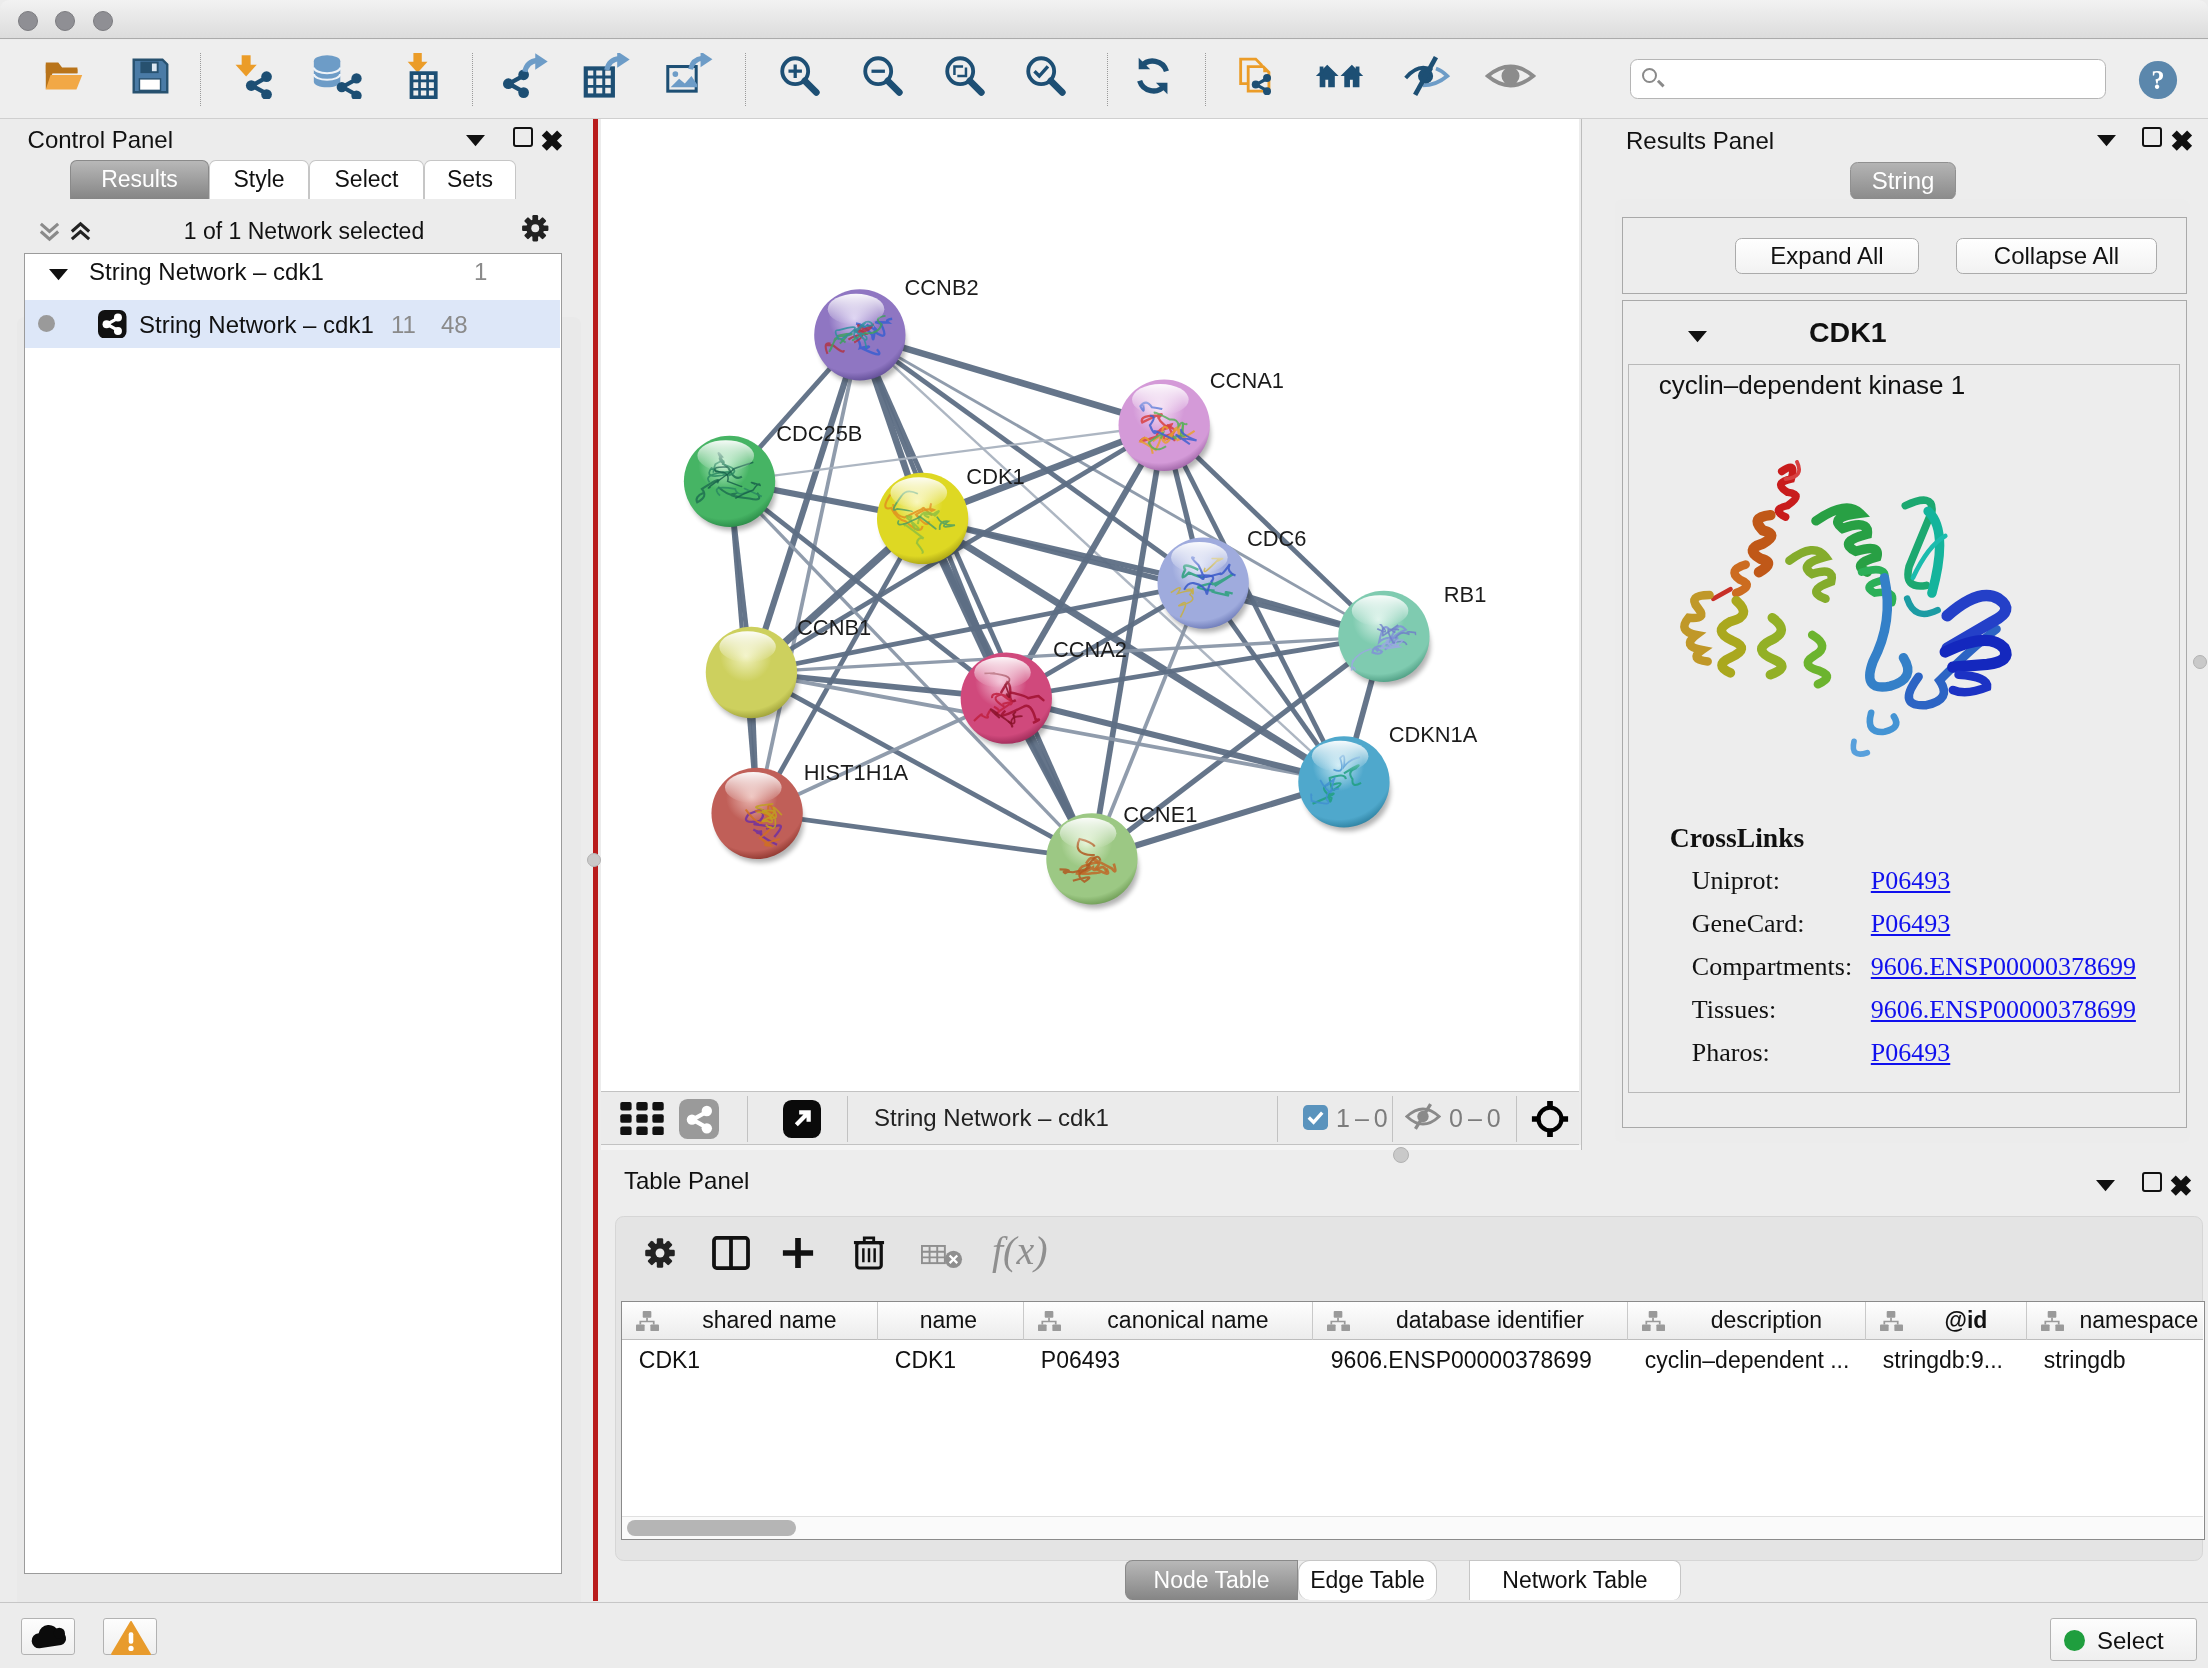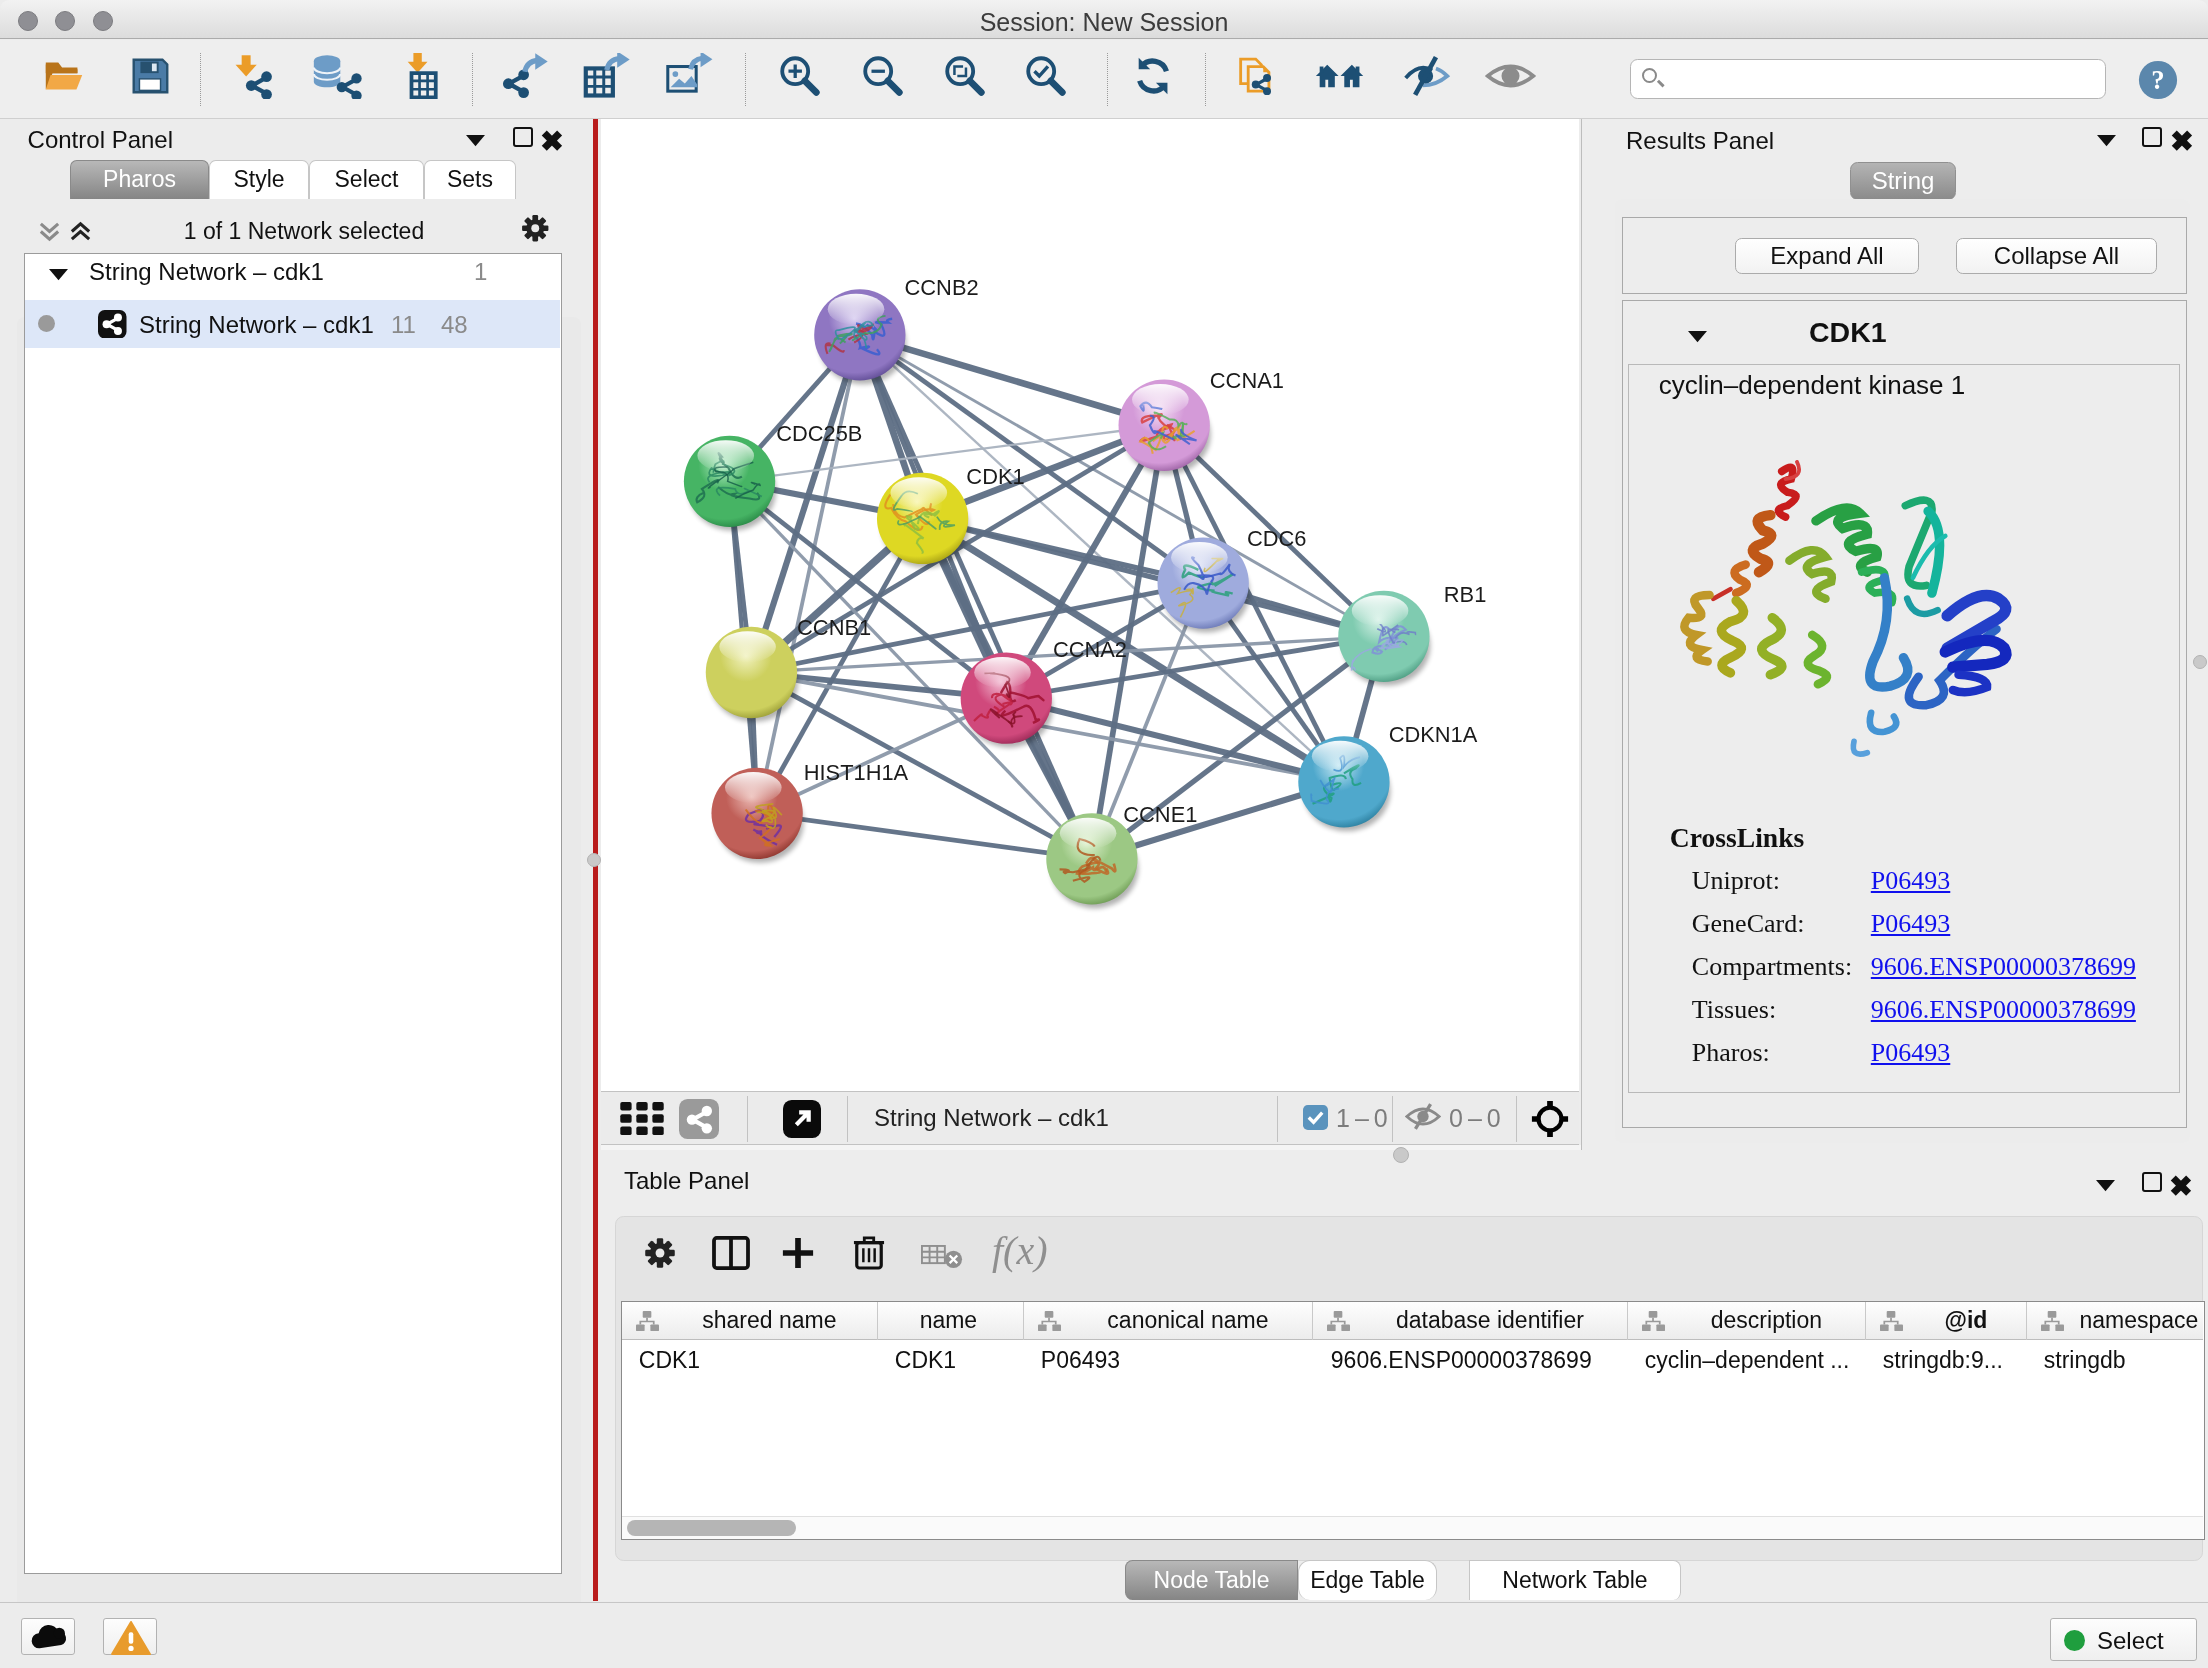--- a/index.html
+++ b/index.html
@@ -39,21 +39,20 @@
 .nettoolbar { position:absolute; left:601px; top:1091px; width:978px; height:54px; background:#ebebeb;
   border-top:1.4px solid #c2c2c2; border-bottom:1.4px solid #c2c2c2; }
 .ntsep { position:absolute; top:3.8px; height:46px; width:0; border-left:1.4px solid #c2c2c2;}
 .graydot { position:absolute; border-radius:50%; background:#c9c9c9; border:1px solid #b2b2b2;}
 </style></head>
 <body>
 <div class="titlebar">
   <div class="tl" style="left:18px;"></div>
     <div class="tl" style="left:55px;"></div>
     <div class="tl" style="left:93px;"></div>
-  <div class="wtitle">Session: New Session</div>
 </div>
 
 <div class="toolbar">
  <div class="tbi" style="left:41px">
       <svg width="46" height="46" viewBox="0 0 48 48">
         <path d="M5 10 h13 l4 5 h16 v6 H5 z" fill="#b9741a"></path>
         <path d="M5 38 V12 h12 l4 5 h17 v4 h-26 l-5 14 z" fill="#b9741a"></path>
         <path d="M10 23 h33 l-6 15 H5 z" fill="#f2a845"></path>
       </svg>
     </div>
@@ -237,21 +236,21 @@
 </div>
 
 <div class="ctrlpanel">
   <div class="panel-title abs" style="left:27.6px;top:6.7px;">Control Panel</div>
   <div class="abs" style="left:465px;top:14.3px;"><svg width="21" height="13.3" viewBox="0 0 22 14">
         <path d="M1 1 h20 l-10 12 z" fill="#111"></path>
       </svg></div>
   <div class="abs" style="left:513px;top:7.6px;width:20px;height:20px;border:2.9px solid #111;border-radius:2.9px;"></div>
   <div class="abs" style="left:540px;top:5.7px;font-size:28.5px;font-weight:bold;color:#111;">✖</div>
   <div style="position:absolute;left:0;top:41px;width:598px;">
-      <div class="tab tabsel" style="left:70px;width:139px;">Pharos</div>
+      <div class="tab tabsel" style="left:70px;width:139px;">Results</div>
       <div class="tab" style="left:209px;width:100px;">Style</div>
       <div class="tab" style="left:309px;width:115px;">Select</div>
       <div class="tab" style="left:424px;width:92px;">Sets</div>
     </div>
   <div class="innerpanel"></div>
   <div class="abs" style="left:37px;top:100px;"><svg width="25" height="25" viewBox="0 0 26 26">
         <g stroke="#8a8a8a" stroke-width="3.2" fill="none">
           <path d="M4 5 l9 8 9 -8"></path>
           <path d="M4 13 l9 8 9 -8"></path>
         </g>

